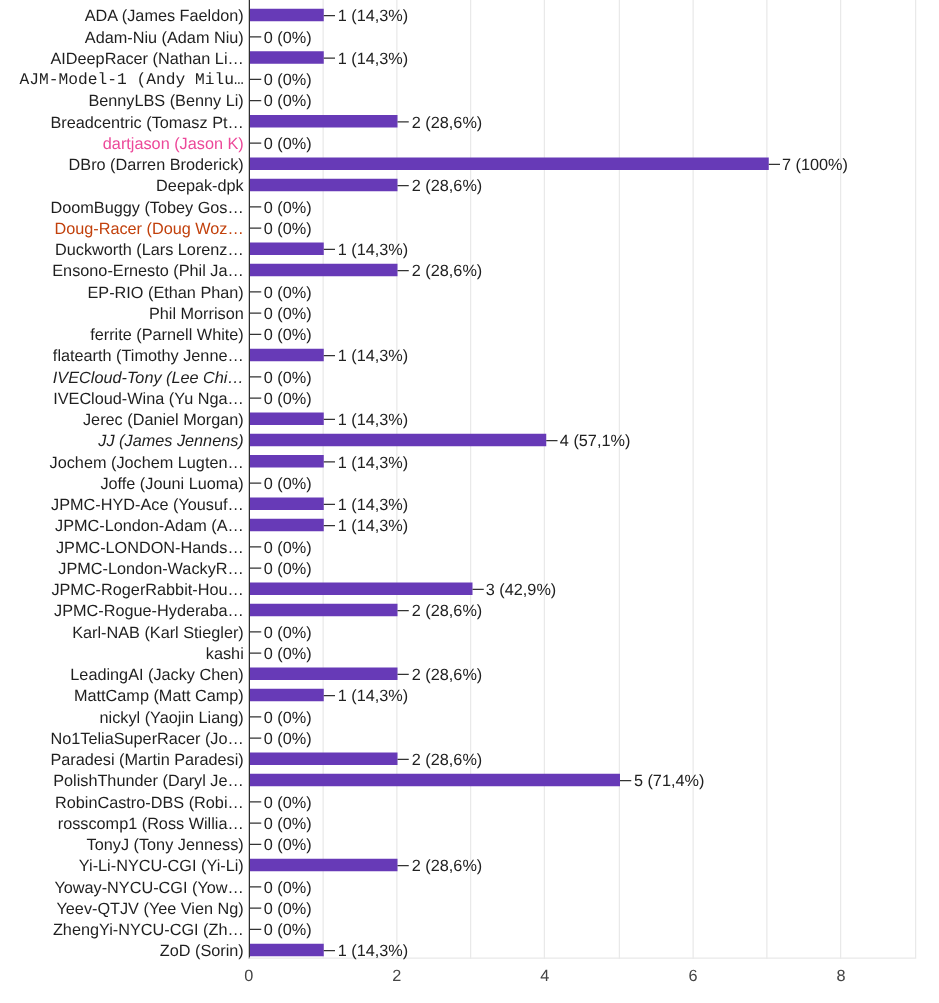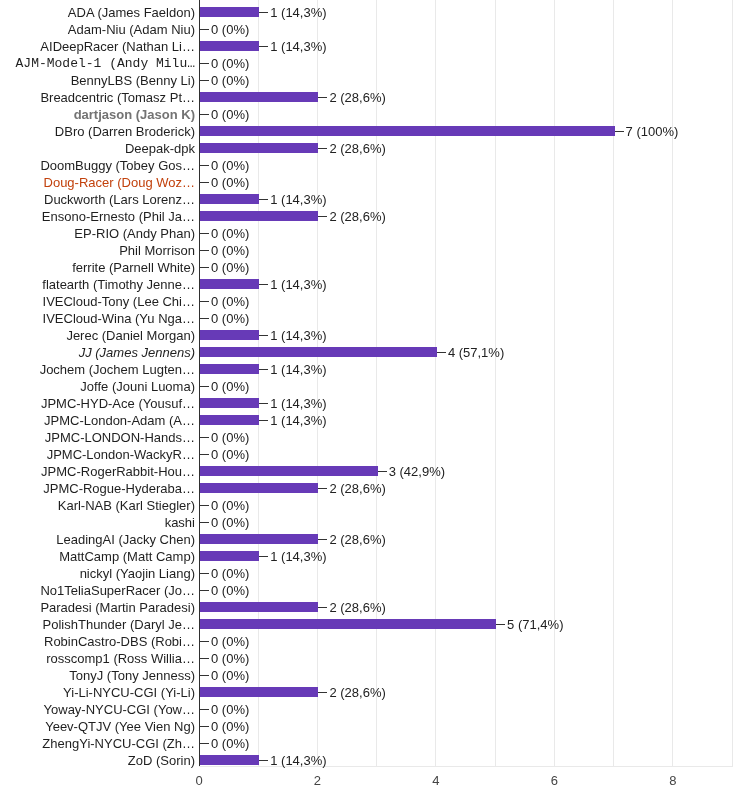--- a/index.html
+++ b/index.html
@@ -32,32 +32,32 @@
 <body>
 
 <div class="canvas">
   <div class="labels">
       <div class="cat-label" style="top: 0px; color: rgb(31, 31, 31);">ADA (James Faeldon)</div>
       <div class="cat-label" style="top: 17px; color: rgb(31, 31, 31);">Adam-Niu (Adam Niu)</div>
       <div class="cat-label" style="top: 34px; color: rgb(31, 31, 31);">AIDeepRacer (Nathan Li…</div>
       <div class="cat-label" style="top: 51px; color: rgb(31, 31, 31); font-family: Liberation Mono, monospace;">AJM-Model-1 (Andy Milu…</div>
       <div class="cat-label" style="top: 68px; color: rgb(31, 31, 31);">BennyLBS (Benny Li)</div>
       <div class="cat-label" style="top: 85px; color: rgb(31, 31, 31);">Breadcentric (Tomasz Pt…</div>
-      <div class="cat-label" style="top: 102px; color: #737373; font-weight: bold;">dartjason (Jason K)</div>
+      <div class="cat-label" style="top: 102px; color: #ec4899;">dartjason (Jason K)</div>
       <div class="cat-label" style="top: 119px; color: rgb(31, 31, 31);">DBro (Darren Broderick)</div>
       <div class="cat-label" style="top: 136px; color: rgb(31, 31, 31);">Deepak-dpk</div>
       <div class="cat-label" style="top: 153px; color: rgb(31, 31, 31);">DoomBuggy (Tobey Gos…</div>
       <div class="cat-label" style="top: 170px; color: #c2410c;">Doug-Racer (Doug Woz…</div>
       <div class="cat-label" style="top: 187px; color: rgb(31, 31, 31);">Duckworth (Lars Lorenz…</div>
       <div class="cat-label" style="top: 204px; color: rgb(31, 31, 31);">Ensono-Ernesto (Phil Ja…</div>
-      <div class="cat-label" style="top: 221px; color: rgb(31, 31, 31);">EP-RIO (Andy Phan)</div>
+      <div class="cat-label" style="top: 221px; color: rgb(31, 31, 31);">EP-RIO (Ethan Phan)</div>
       <div class="cat-label" style="top: 238px; color: rgb(31, 31, 31);">Phil Morrison</div>
       <div class="cat-label" style="top: 255px; color: rgb(31, 31, 31);">ferrite (Parnell White)</div>
       <div class="cat-label" style="top: 272px; color: rgb(31, 31, 31);">flatearth (Timothy Jenne…</div>
-      <div class="cat-label" style="top: 289px; color: rgb(31, 31, 31);">IVECloud-Tony (Lee Chi…</div>
+      <div class="cat-label" style="top: 289px; color: rgb(31, 31, 31); font-style: italic;">IVECloud-Tony (Lee Chi…</div>
       <div class="cat-label" style="top: 306px; color: rgb(31, 31, 31);">IVECloud-Wina (Yu Nga…</div>
       <div class="cat-label" style="top: 323px; color: rgb(31, 31, 31);">Jerec (Daniel Morgan)</div>
       <div class="cat-label" style="top: 340px; color: rgb(31, 31, 31); font-style: italic;">JJ (James Jennens)</div>
       <div class="cat-label" style="top: 357px; color: rgb(31, 31, 31);">Jochem (Jochem Lugten…</div>
       <div class="cat-label" style="top: 374px; color: rgb(31, 31, 31);">Joffe (Jouni Luoma)</div>
       <div class="cat-label" style="top: 391px; color: rgb(31, 31, 31);">JPMC-HYD-Ace (Yousuf…</div>
       <div class="cat-label" style="top: 408px; color: rgb(31, 31, 31);">JPMC-London-Adam (A…</div>
       <div class="cat-label" style="top: 425px; color: rgb(31, 31, 31);">JPMC-LONDON-Hands…</div>
       <div class="cat-label" style="top: 442px; color: rgb(31, 31, 31);">JPMC-London-WackyR…</div>
       <div class="cat-label" style="top: 459px; color: rgb(31, 31, 31);">JPMC-RogerRabbit-Hou…</div>

